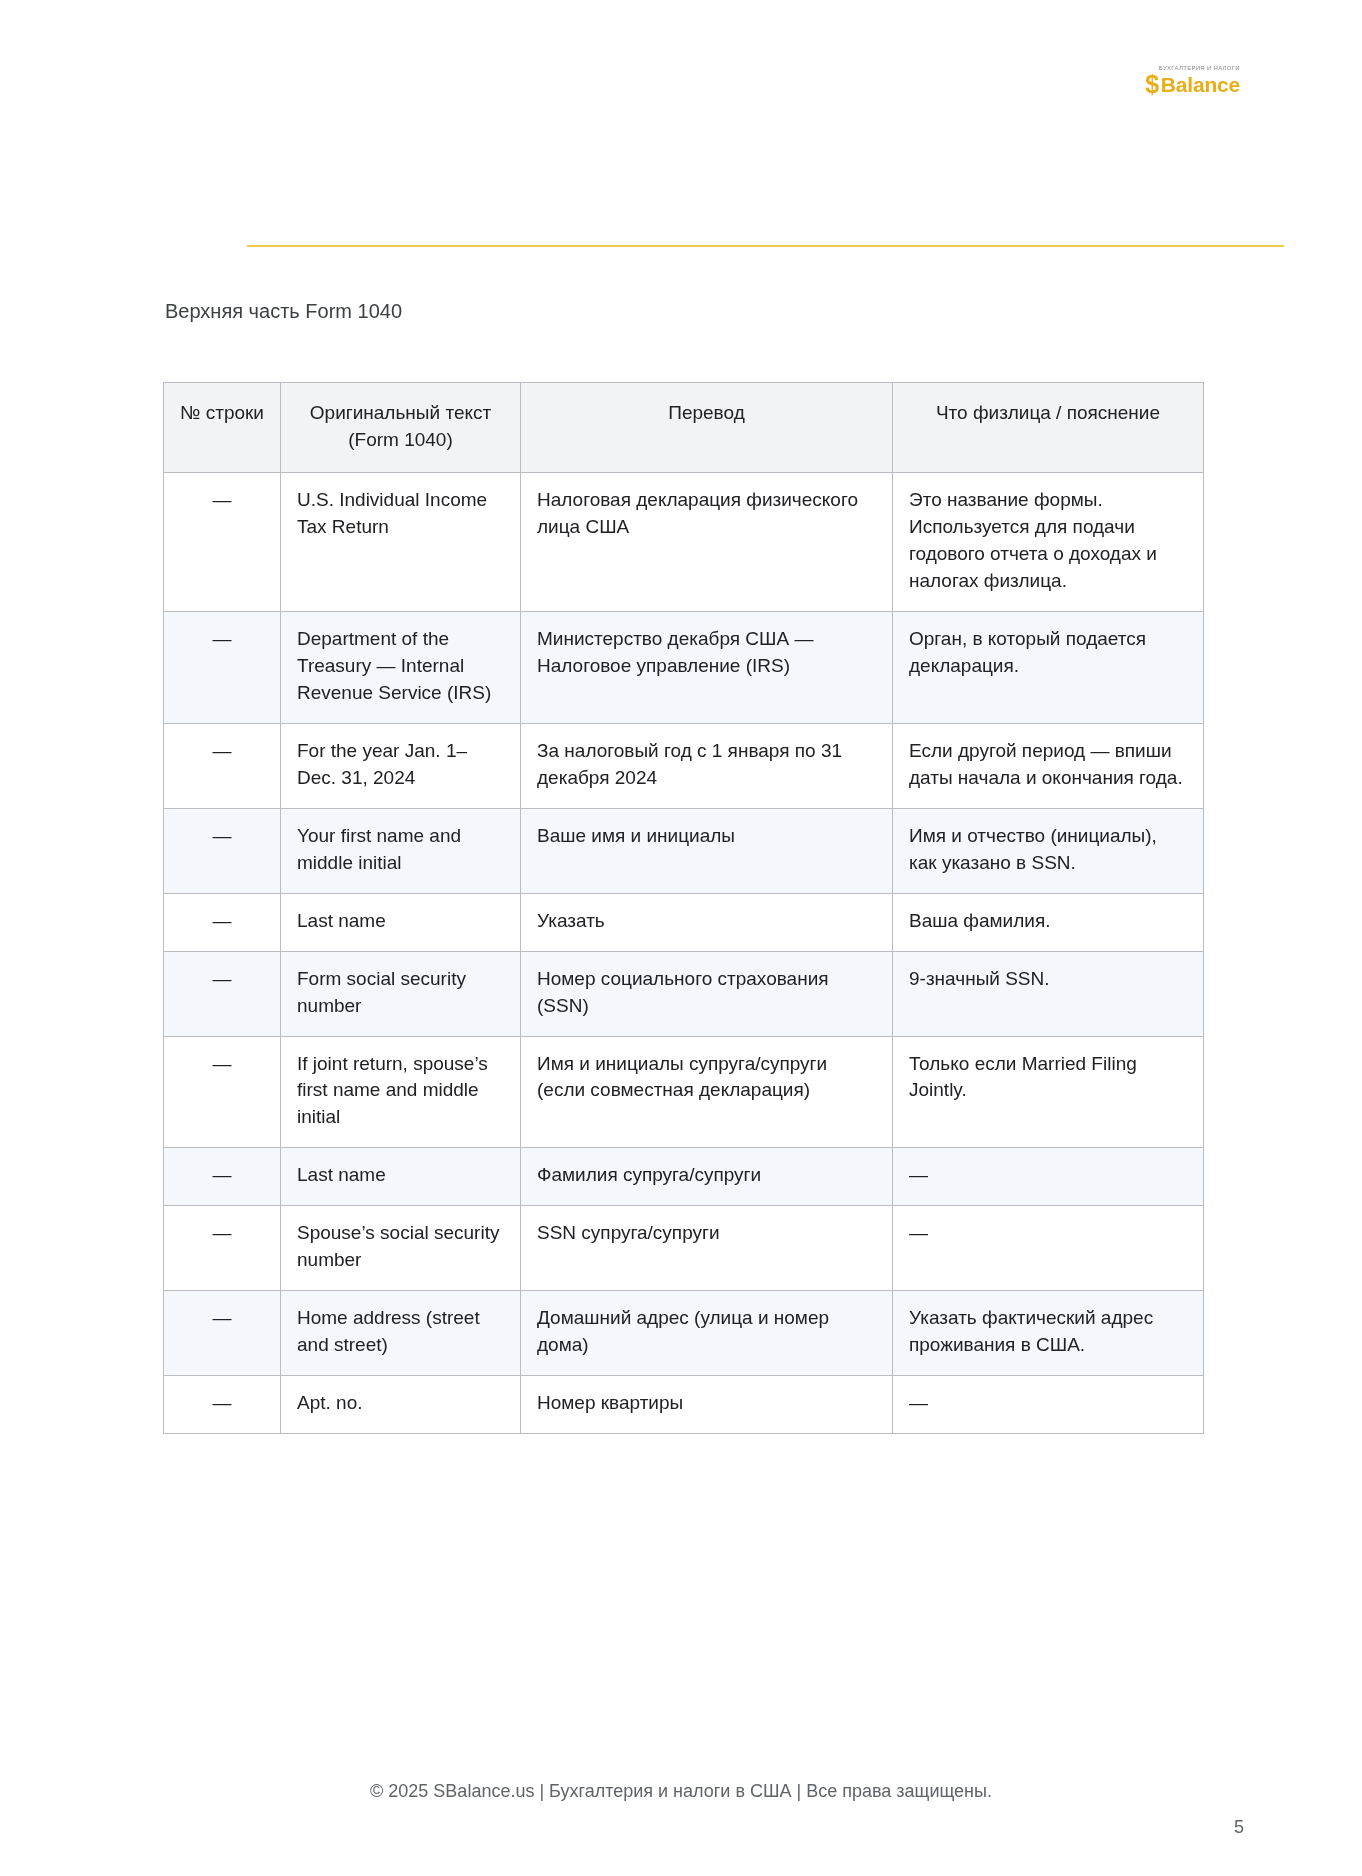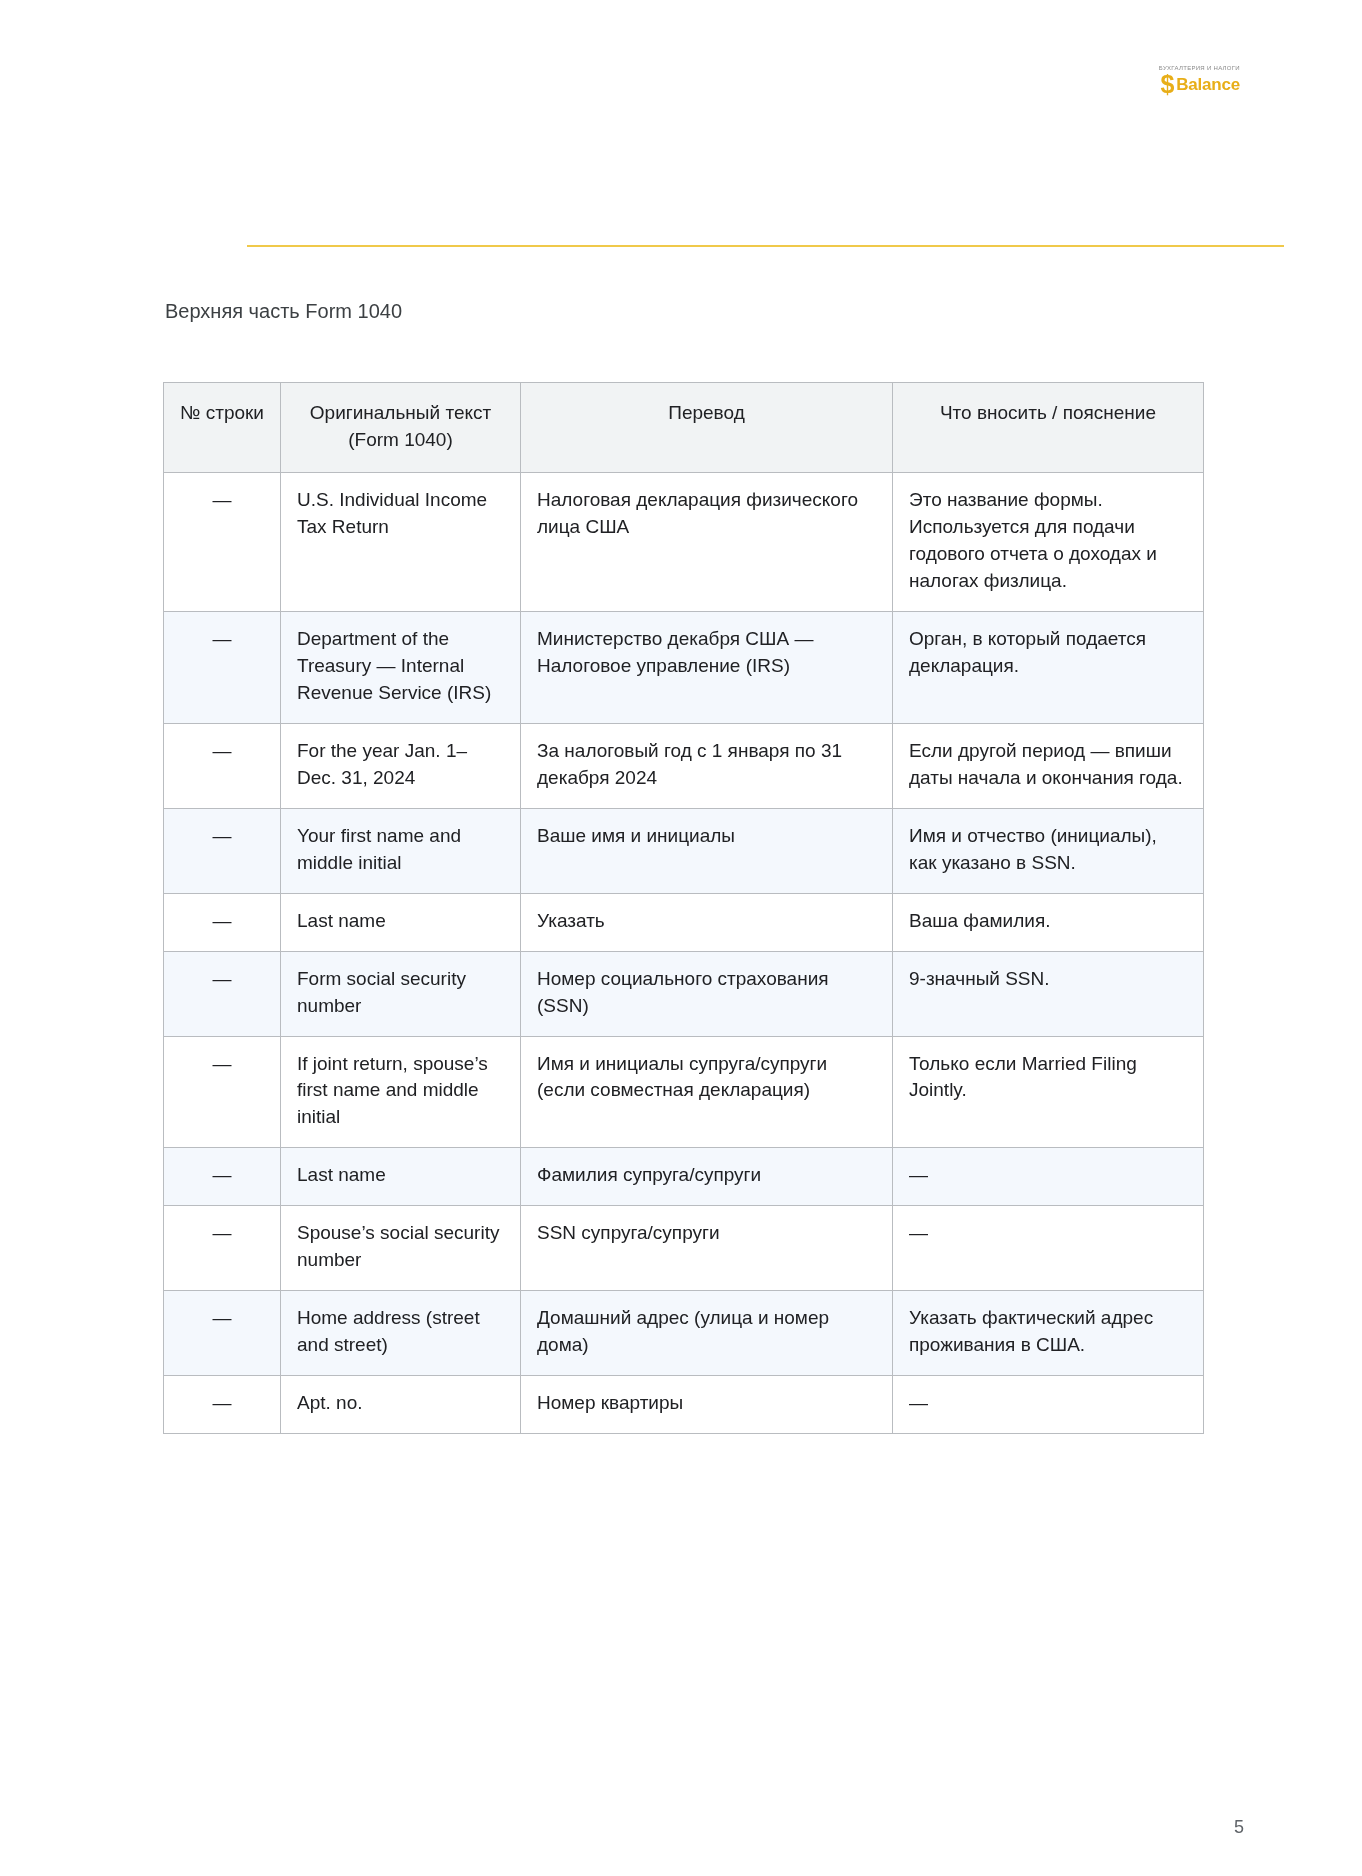--- a/index.html
+++ b/index.html
@@ -35,21 +35,21 @@
     letter-spacing: -0.2px;
   }
   .logo-dollar {
     color: #e8ae18;
     font-size: 25px;
     font-weight: bold;
     line-height: 1;
   }
   .logo-word {
     color: #e8ae18;
-    font-size: 17px;
+    font-size: 21px;
     font-weight: bold;
     line-height: 1;
   }
   .logo-sub {
     position: absolute;
     top: -7px;
     right: 0;
     font-size: 6px;
     letter-spacing: 0.3px;
     color: #8a8a8a;
@@ -164,21 +164,21 @@
         <col class="c0">
           <col class="c1">
           <col class="c2">
           <col class="c3">
       </colgroup>
       <thead>
         <tr>
           <th>№ строки</th>
           <th>Оригинальный текст (Form 1040)</th>
           <th>Перевод</th>
-          <th>Что вносить / пояснение</th>
+          <th>Что физлица / пояснение</th>
         </tr>
       </thead>
       <tbody>
         <tr class="plain">
           <td class="num">—</td>
           <td>U.S. Individual Income Tax Return</td>
           <td>Налоговая декларация физического лица США</td>
           <td>Это название формы. Используется для подачи годового отчета о доходах и налогах физлица.</td>
         </tr>
         <tr class="alt">
@@ -238,15 +238,16 @@
         <tr class="plain">
           <td class="num">—</td>
           <td>Apt. no.</td>
           <td>Номер квартиры</td>
           <td>—</td>
         </tr>
       </tbody>
     </table>
   </div>
 
+  <div class="footer">© 2025 SBalance.us | Бухгалтерия и налоги в США | Все права защищены.</div>
   <div class="pagenum">5</div>
 
 </div>
 
 </body></html>

